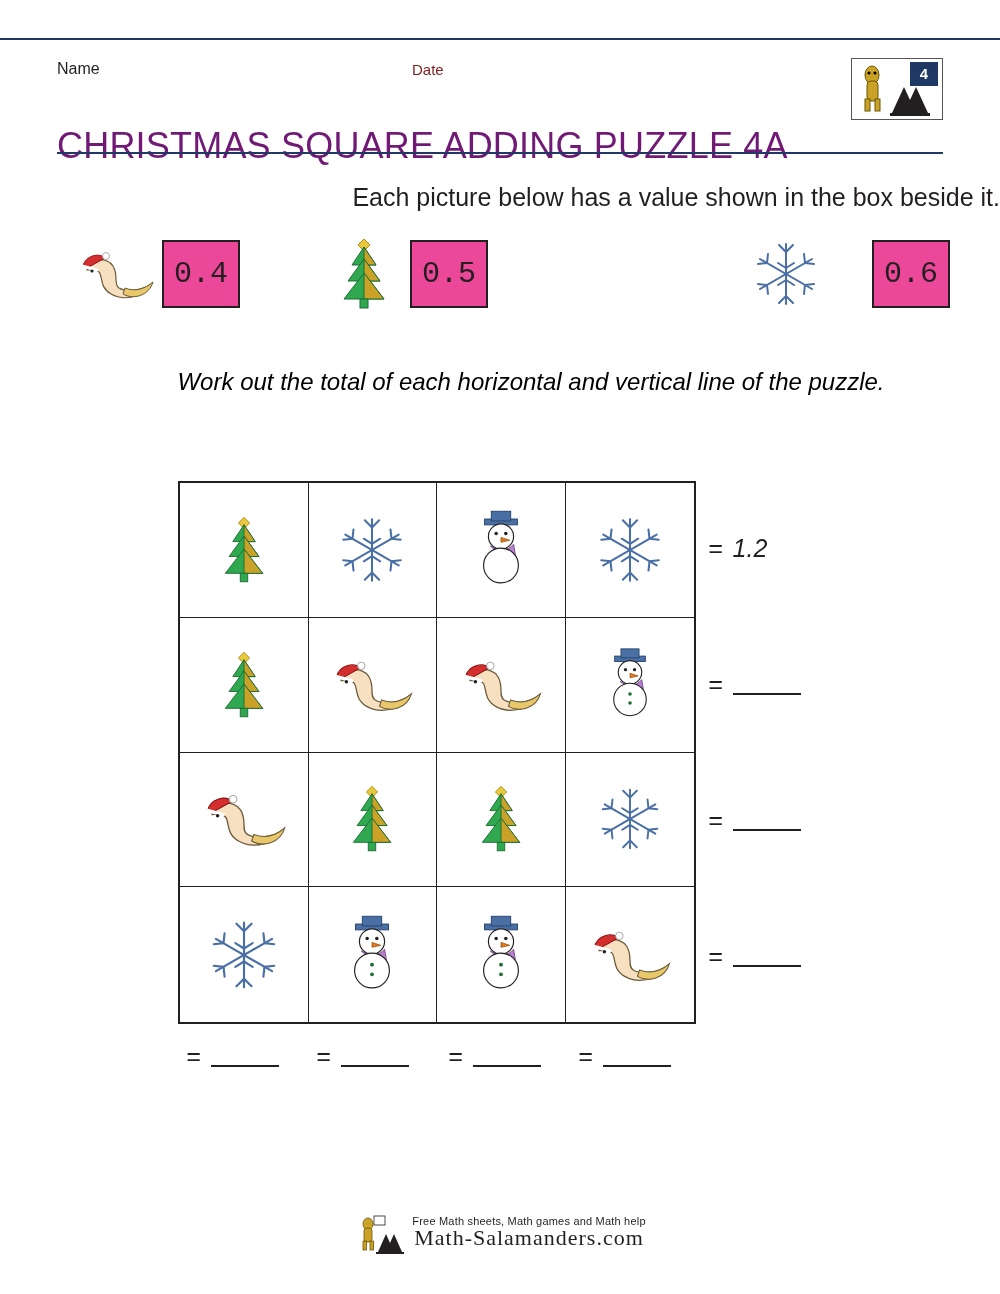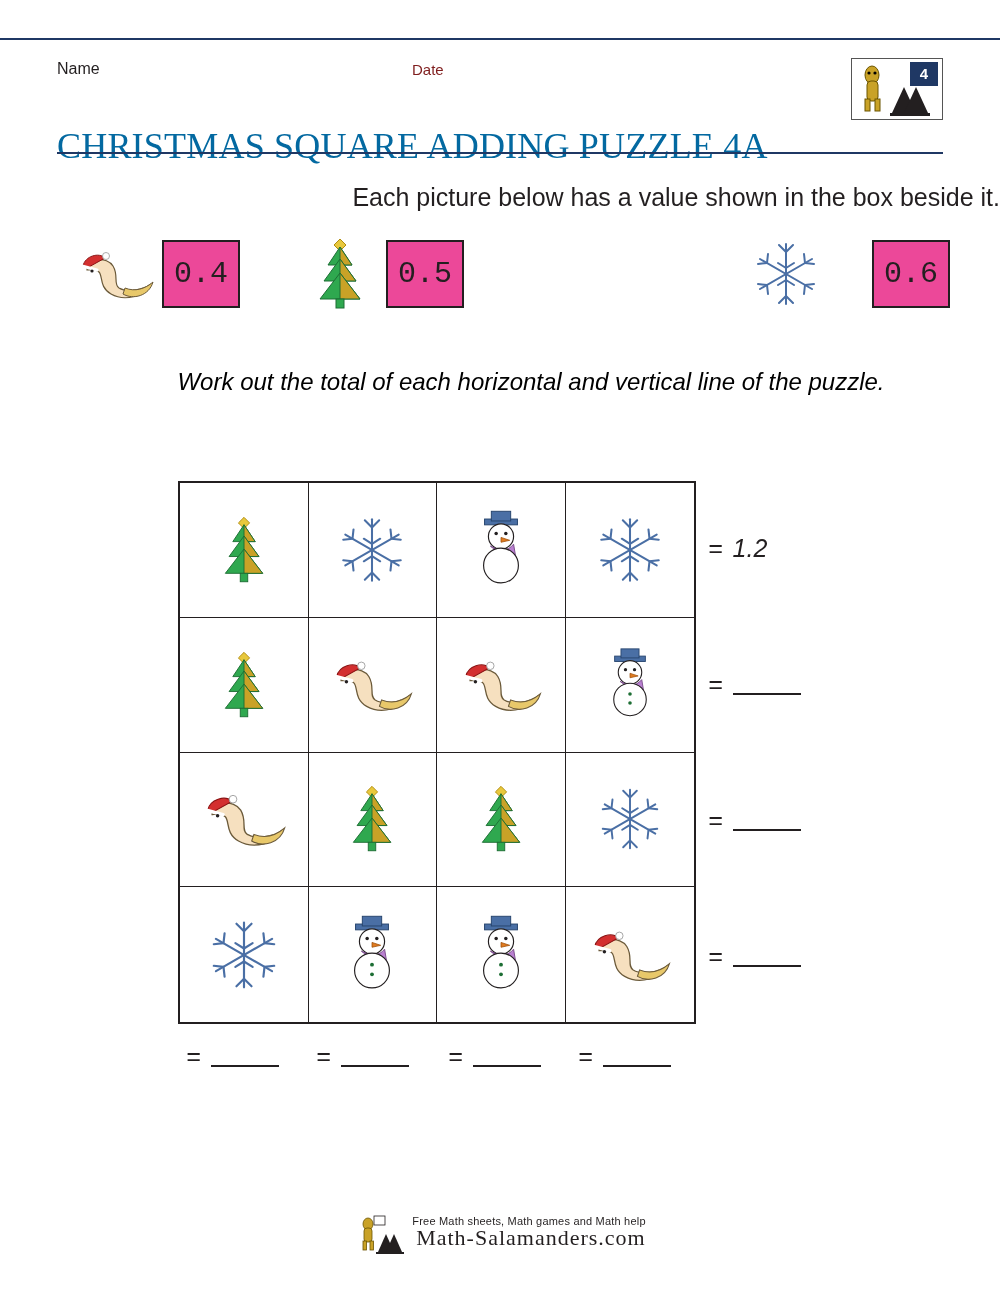--- a/index.html
+++ b/index.html
@@ -66,24 +66,23 @@
     font-weight: bold;
     text-align: center;
     line-height: 22px;
   }
   .title {
     position: absolute;
     left: 57px;
     top: 101px;
     font-size: 36px;
     letter-spacing: 0.2px;
-    color: #0369a1;
+    color: #701a75;
     font-weight: normal;
     white-space: nowrap;
-    font-family: Liberation Serif, serif;
   }
   .title-rule {
     position: absolute;
     left: 57px;
     top: 152px;
     width: 886px;
     height: 2px;
     background: #1f3864;
   }
   .subtitle {
@@ -211,21 +210,21 @@
     width: 1000px;
     display: flex;
     justify-content: center;
     align-items: center;
   }
   .footer-logo {
     width: 52px;
     height: 42px;
     margin-right: 6px;
   }
-  .footer-text-wrap { text-align: right; }
+  .footer-text-wrap { text-align: center; }
   .footer-line1 {
     font-size: 11px;
     color: #231f20;
     letter-spacing: 0.2px;
   }
   .footer-line2 {
     font-size: 22px;
     color: #231f20;
     letter-spacing: 1px;
     margin-top: -2px;
@@ -276,21 +275,21 @@
           <path d="M52 44 C62 48, 72 45, 80 38 C76 52, 60 56, 50 50 Z" fill="#e8c86a" stroke="#6b5a3a" stroke-width="1"></path>
           <path d="M10 22 C12 12, 26 8, 32 14 L14 24 Z" fill="#d32f2f" stroke="#8a1111" stroke-width="1"></path>
           <circle cx="33" cy="12" r="3.5" fill="#ffffff" stroke="#999" stroke-width="0.8"></circle>
           <path d="M9 22 L24 26" stroke="#ffffff" stroke-width="3.2" stroke-linecap="round"></path>
           <circle cx="19" cy="27" r="1.6" fill="#231f20"></circle>
         </svg>
       </div>
       <div class="key-val">0.4</div>
     </div>
 
-    <div class="key-item" style="left:234px;">
+    <div class="key-item" style="left:258px;">
       <div class="key-pic">
         <svg width="60" height="78" viewBox="0 0 60 78">
           <polygon points="30,4 36,10 30,16 24,10" fill="#e8c83c" stroke="#b08c10" stroke-width="1"></polygon>
           <polygon points="30,12 42,30 18,30" fill="#2fa84f" stroke="#1d6e34" stroke-width="1"></polygon>
           <polygon points="30,12 42,30 30,30" fill="#c9a227" stroke="#1d6e34" stroke-width="1"></polygon>
           <polygon points="30,24 46,46 14,46" fill="#2fa84f" stroke="#1d6e34" stroke-width="1"></polygon>
           <polygon points="30,24 46,46 30,46" fill="#c9a227" stroke="#1d6e34" stroke-width="1"></polygon>
           <polygon points="30,38 50,64 10,64" fill="#2fa84f" stroke="#1d6e34" stroke-width="1"></polygon>
           <polygon points="30,38 50,64 30,64" fill="#c9a227" stroke="#1d6e34" stroke-width="1"></polygon>
           <rect x="26" y="64" width="8" height="9" fill="#2fa84f" stroke="#1d6e34" stroke-width="1"></rect>

